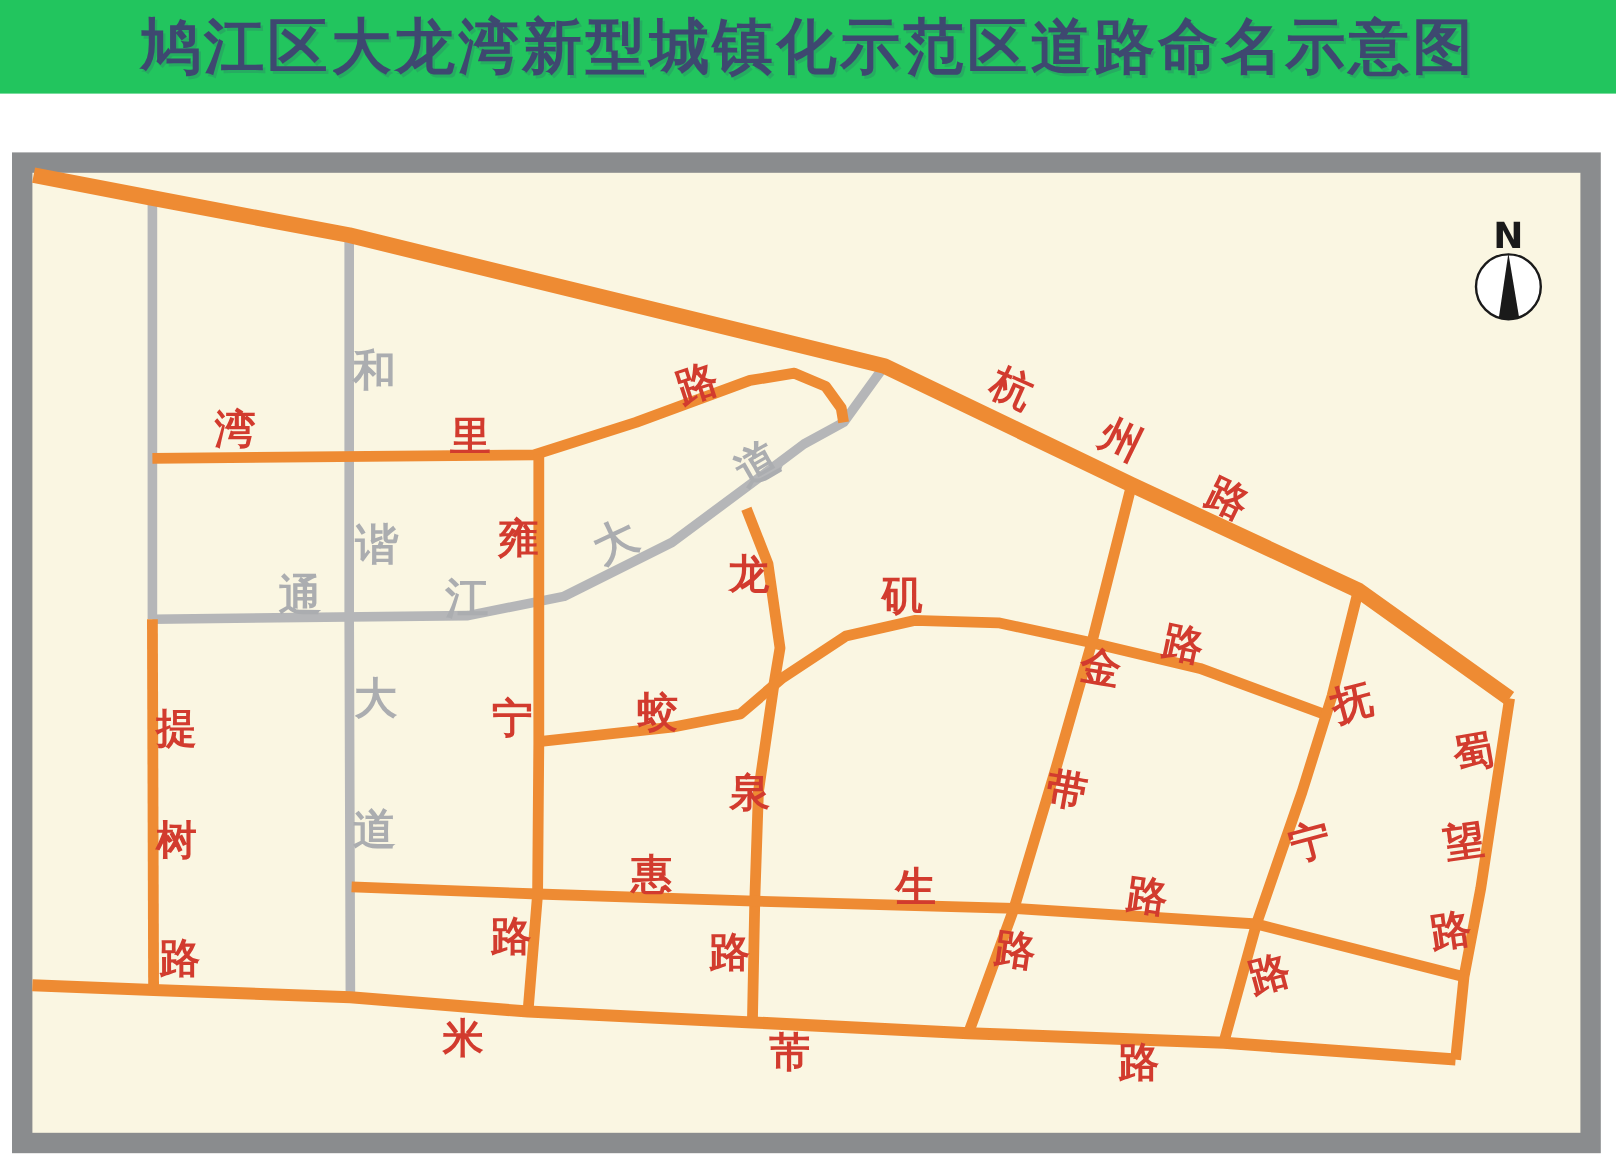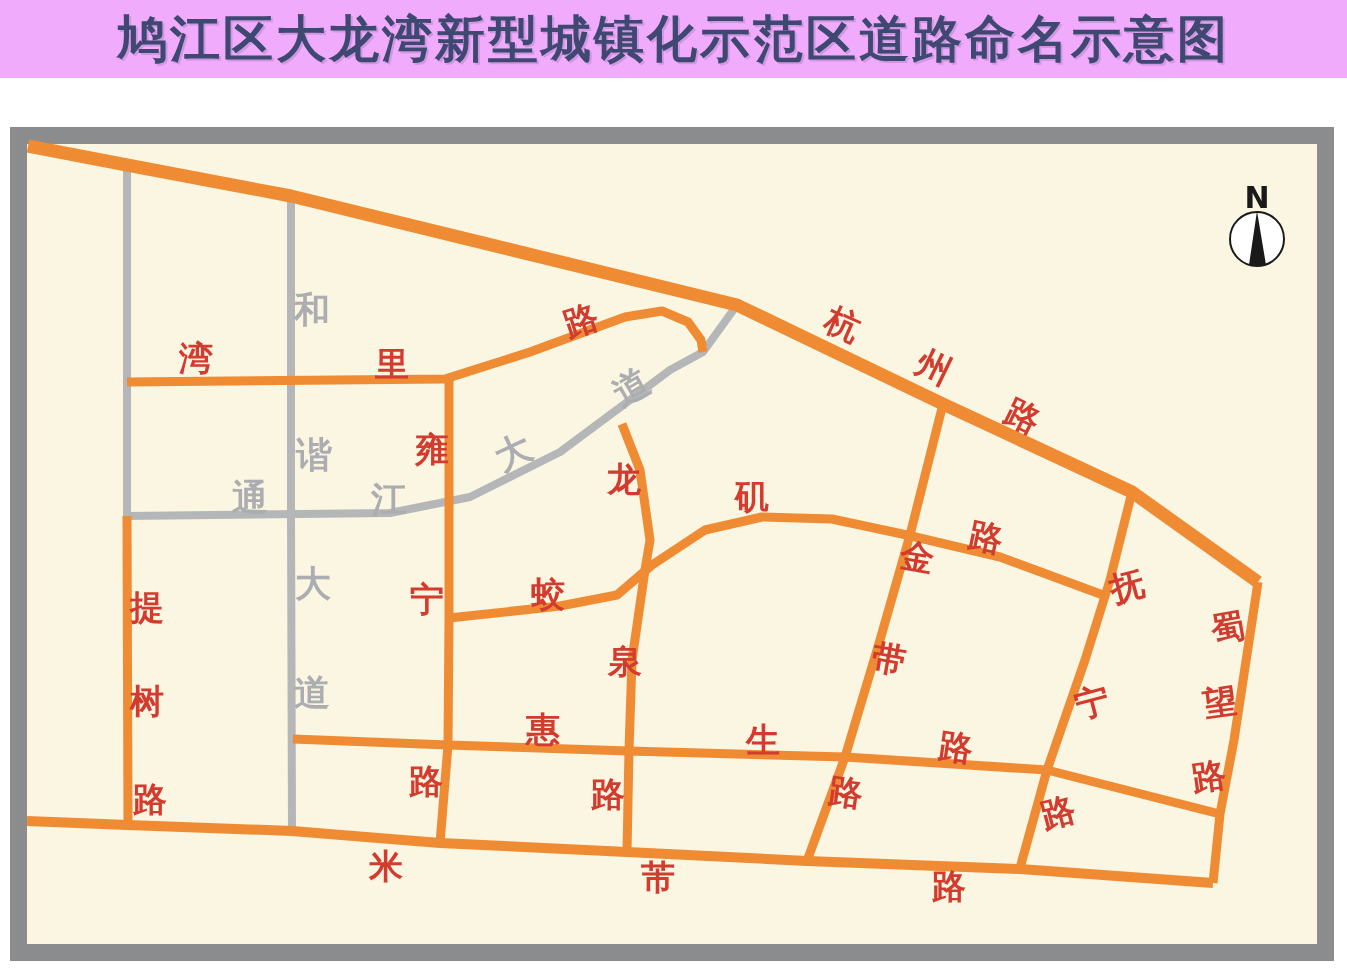--- a/index.html
+++ b/index.html
@@ -88,17 +88,17 @@
       <text transform="translate(312,692) rotate(0)" fill="#ABADB0" font-size="36" text-anchor="middle" dominant-baseline="central">道</text>
       <text transform="translate(250,497) rotate(0)" fill="#ABADB0" font-size="36" text-anchor="middle" dominant-baseline="central">通</text>
       <text transform="translate(389,499) rotate(0)" fill="#ABADB0" font-size="36" text-anchor="middle" dominant-baseline="central">江</text>
       <text transform="translate(513,452) rotate(-25)" fill="#ABADB0" font-size="36" text-anchor="middle" dominant-baseline="central">大</text>
       <text transform="translate(631,387) rotate(-30)" fill="#ABADB0" font-size="36" text-anchor="middle" dominant-baseline="central">道</text>
       <circle cx="1257" cy="239" r="27" fill="#FFFFFF" stroke="#1A1A1A" stroke-width="2"></circle>
       <polygon points="1257,211 1249,265 1266,265" fill="#1A1A1A"></polygon>
       <text x="1257" y="197" fill="#1A1A1A" font-size="30" text-anchor="middle" dominant-baseline="central">N</text>
     </svg>
 
-  <div id="title-band" style="background: #f0abfc;">
+  <div id="title-band" style="background: #22c55e;">
     <h1 style="color: rgb(62, 72, 112);">鸠江区大龙湾新型城镇化示范区道路命名示意图</h1>
   </div>
 
 </div>
 
 </body></html>

